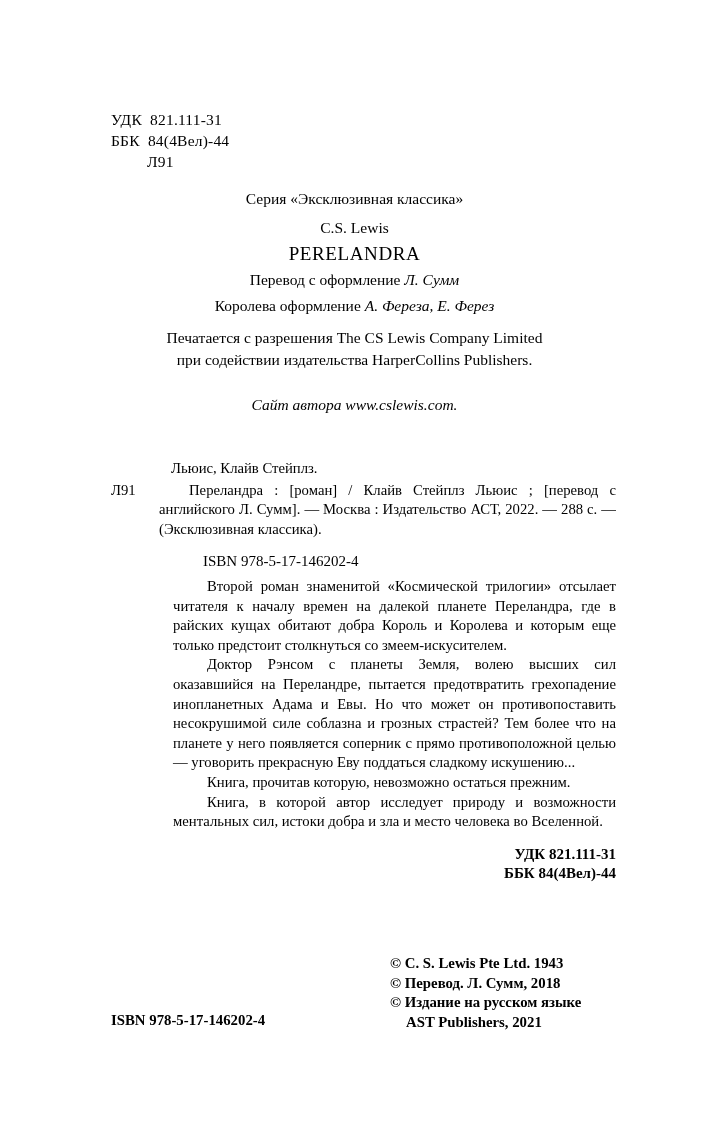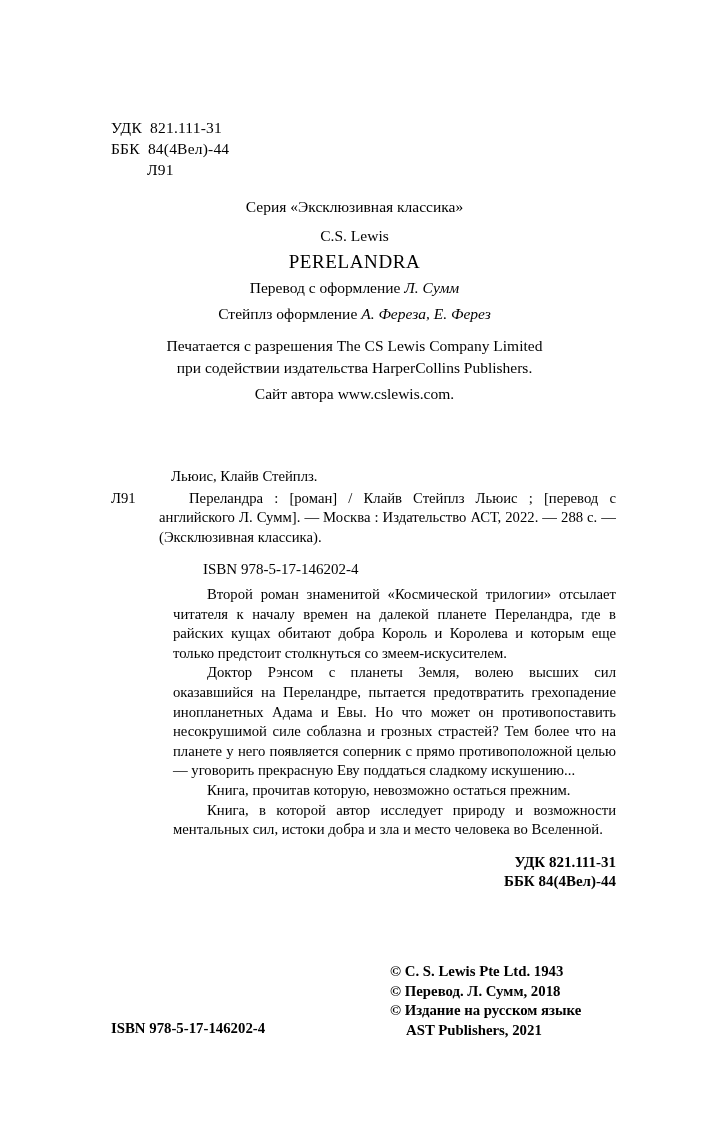--- a/index.html
+++ b/index.html
@@ -11,21 +11,21 @@
     width: 709px;
     height: 1123px;
     font-family: "Liberation Serif", serif;
     color: #000000;
     position: relative;
     overflow: hidden;
   }
   .page {
     position: absolute;
     left: 0;
-    top: 12px;
+    top: 4px;
     width: 709px;
     height: 909px;
   }
 
   
   .udk-block {
     position: absolute;
     left: 111px;
     top: 105px;
     font-size: 15.5px;
@@ -51,21 +51,21 @@
   .title-line {
     font-size: 19px;
     letter-spacing: 0.6px;
     margin-top: 3px;
   }
   .ital { font-style: italic; }
   .permission {
     margin-top: 10px;
     line-height: 22px;
   }
-  .site-line { margin-top: 3px; }
+  .site-line { margin-top: 22px; font-style: italic; }
 
   
   .record {
     position: absolute;
     left: 111px;
     top: 455px;
     width: 505px;
     font-size: 14.7px;
     line-height: 19.6px;
   }
@@ -149,21 +149,21 @@
   </div>
 
   <div class="center-block">
     <div class="ln series-line">Серия «Эксклюзивная классика»</div>
     <div class="ln author-line">C.S. Lewis</div>
     <div class="ln title-line">PERELANDRA</div>
     <div class="ln">
       <span>Перевод с оформление </span><span class="ital">Л. Сумм</span>
     </div>
     <div class="ln">
-      <span>Стейплз оформление </span><span class="ital">А. Фереза, Е. Ферез</span>
+      <span>Королева оформление </span><span class="ital">А. Фереза, Е. Ферез</span>
     </div>
     <div class="permission">
       <div>Печатается с разрешения The CS Lewis Company Limited</div>
       <div>при содействии издательства HarperCollins Publishers.</div>
     </div>
     <div class="site-line">Сайт автора www.cslewis.com.</div>
   </div>
 
   <div class="record">
     <div class="bold-name">Льюис, Клайв Стейплз.</div>

